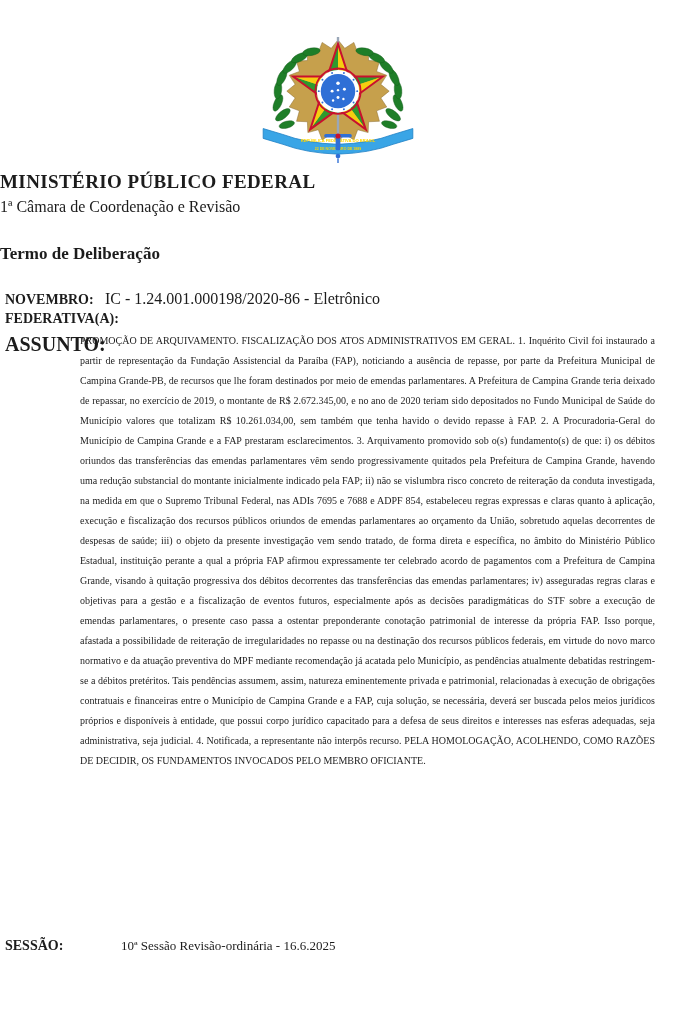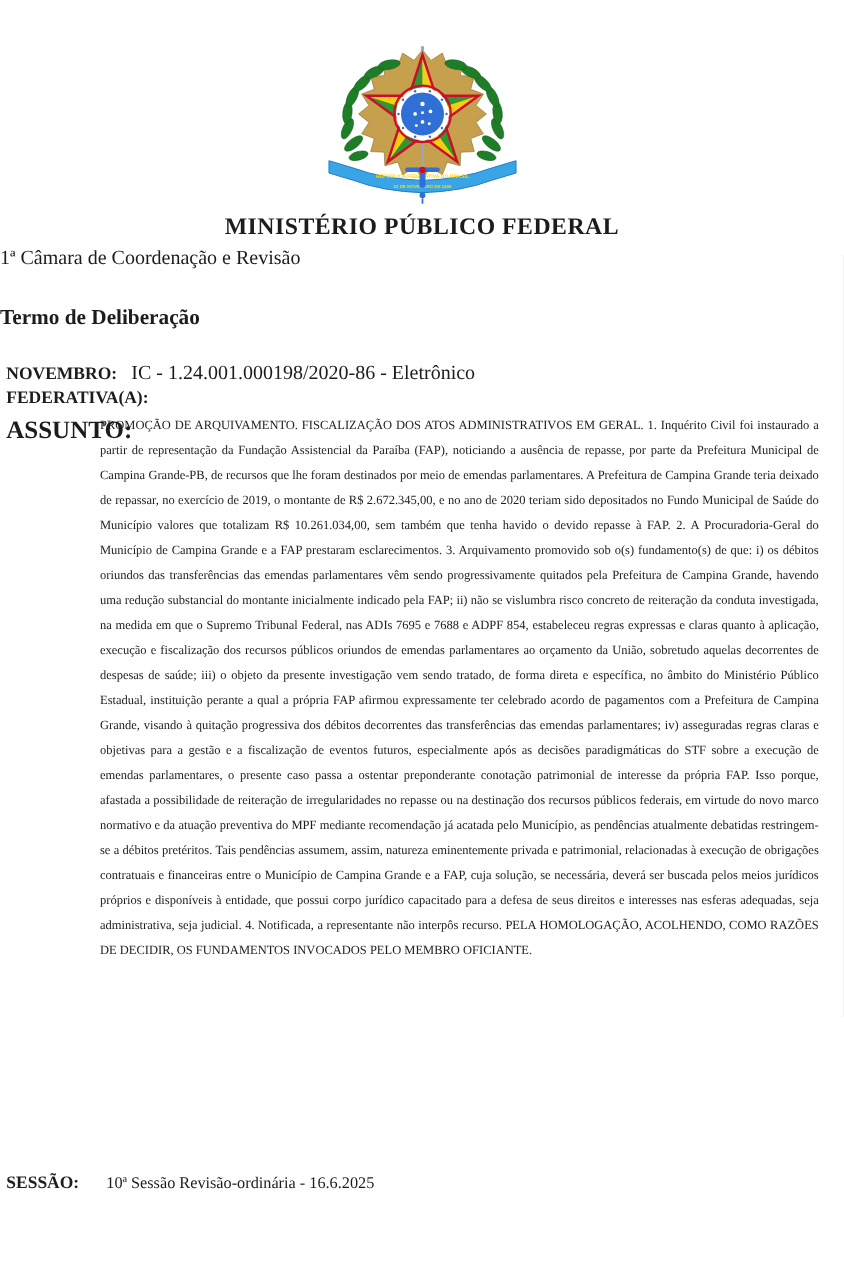--- a/index.html
+++ b/index.html
@@ -12,40 +12,40 @@
     color:#1c1c1c;
     overflow:hidden;
   }
   .emblem{
     position:absolute;top:36px;left:50%;
     transform:translateX(-50%);
     width:166px;height:128px;
   }
   .ministry-title{
     position:absolute;top:171px;left:0;width:100%;
-    text-align:center;font-weight:bold;font-size:19px;
+    font-weight:bold;font-size:19px;
     letter-spacing:0.4px;
   }
   .chamber-subtitle{
     position:absolute;top:198px;left:0;width:100%;
     font-size:16px;
   }
   .document-title{
     position:absolute;top:244px;left:0;width:100%;
     text-align:left;font-weight:bold;font-size:17px;
   }
   .field-row{position:absolute;left:5px;right:3px;display:flex;align-items:baseline;}
   .field-label{flex:none;font-weight:bold;font-size:14px;white-space:nowrap;}
   .field-value{font-size:16px;}
   .row-processo{top:290px;}
   .row-processo .field-label{width:100px;}
   .row-interessado{top:311px;}
   .row-sessao{top:938px;}
   .row-sessao .field-label{width:80px;}
-  .row-sessao .field-value{font-size:13px;}
+  .row-sessao .field-value{font-size:13px;margin-left:36px;}
   .assunto-label{
     position:absolute;left:5px;top:333px;
     font-weight:bold;font-size:20px;
   }
   .assunto-text{
     position:absolute;left:80px;top:331px;width:575px;
     font-size:10px;line-height:20px;
     text-align:justify;text-justify:inter-word;
   }
 </style>

